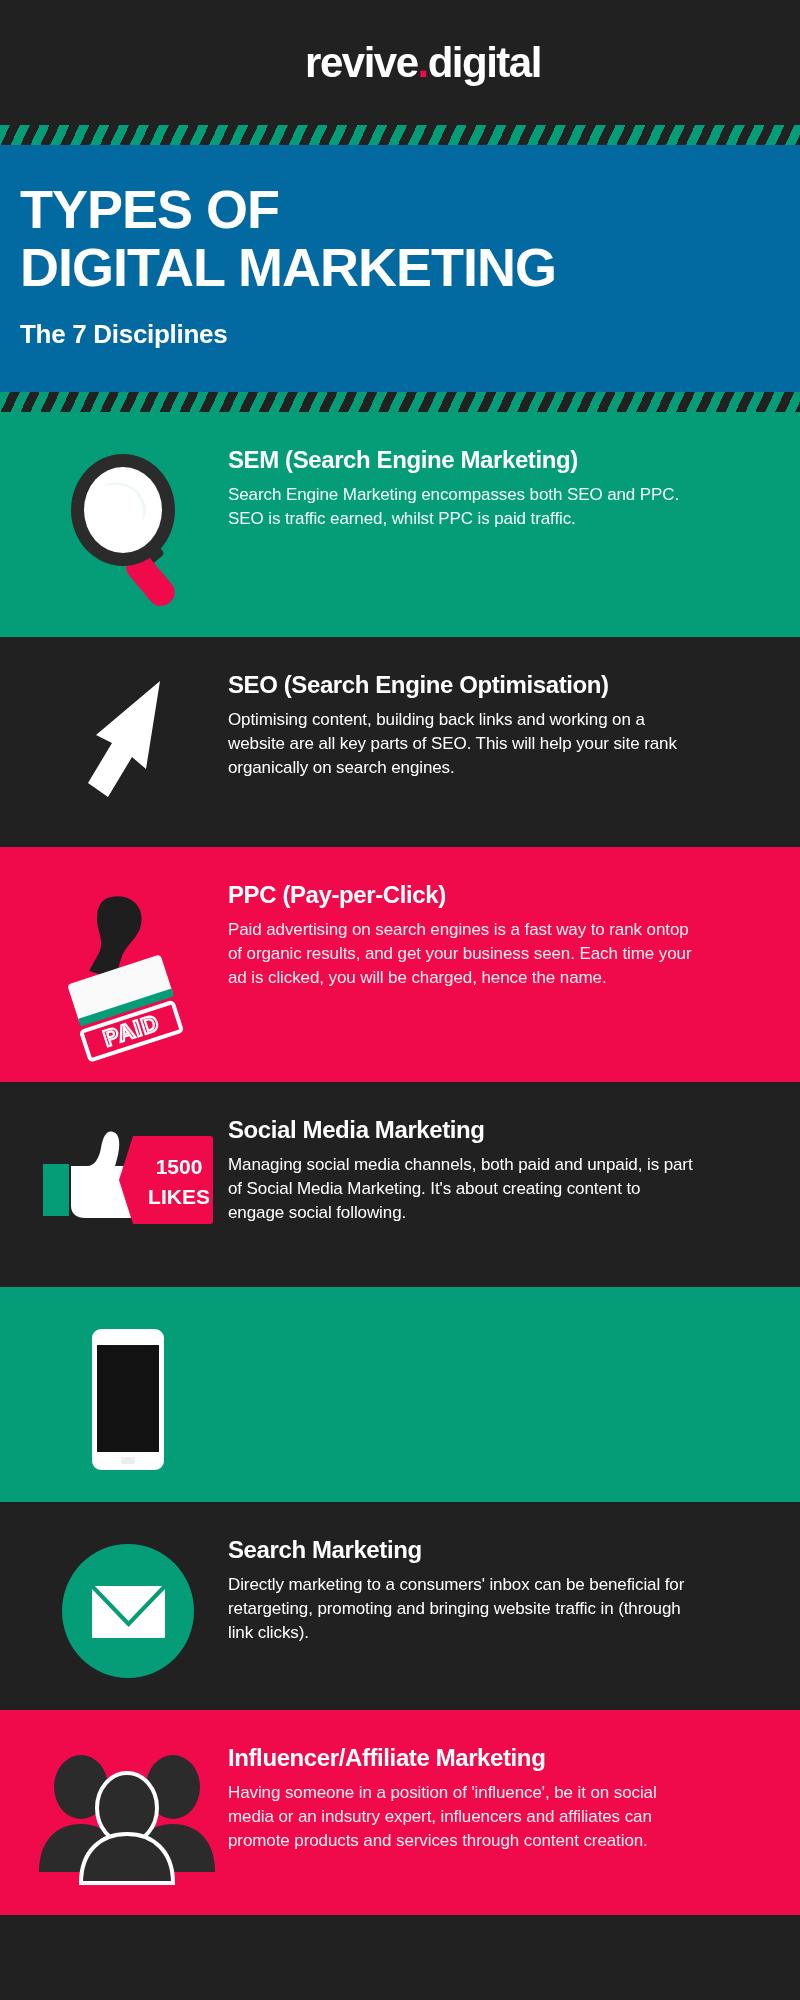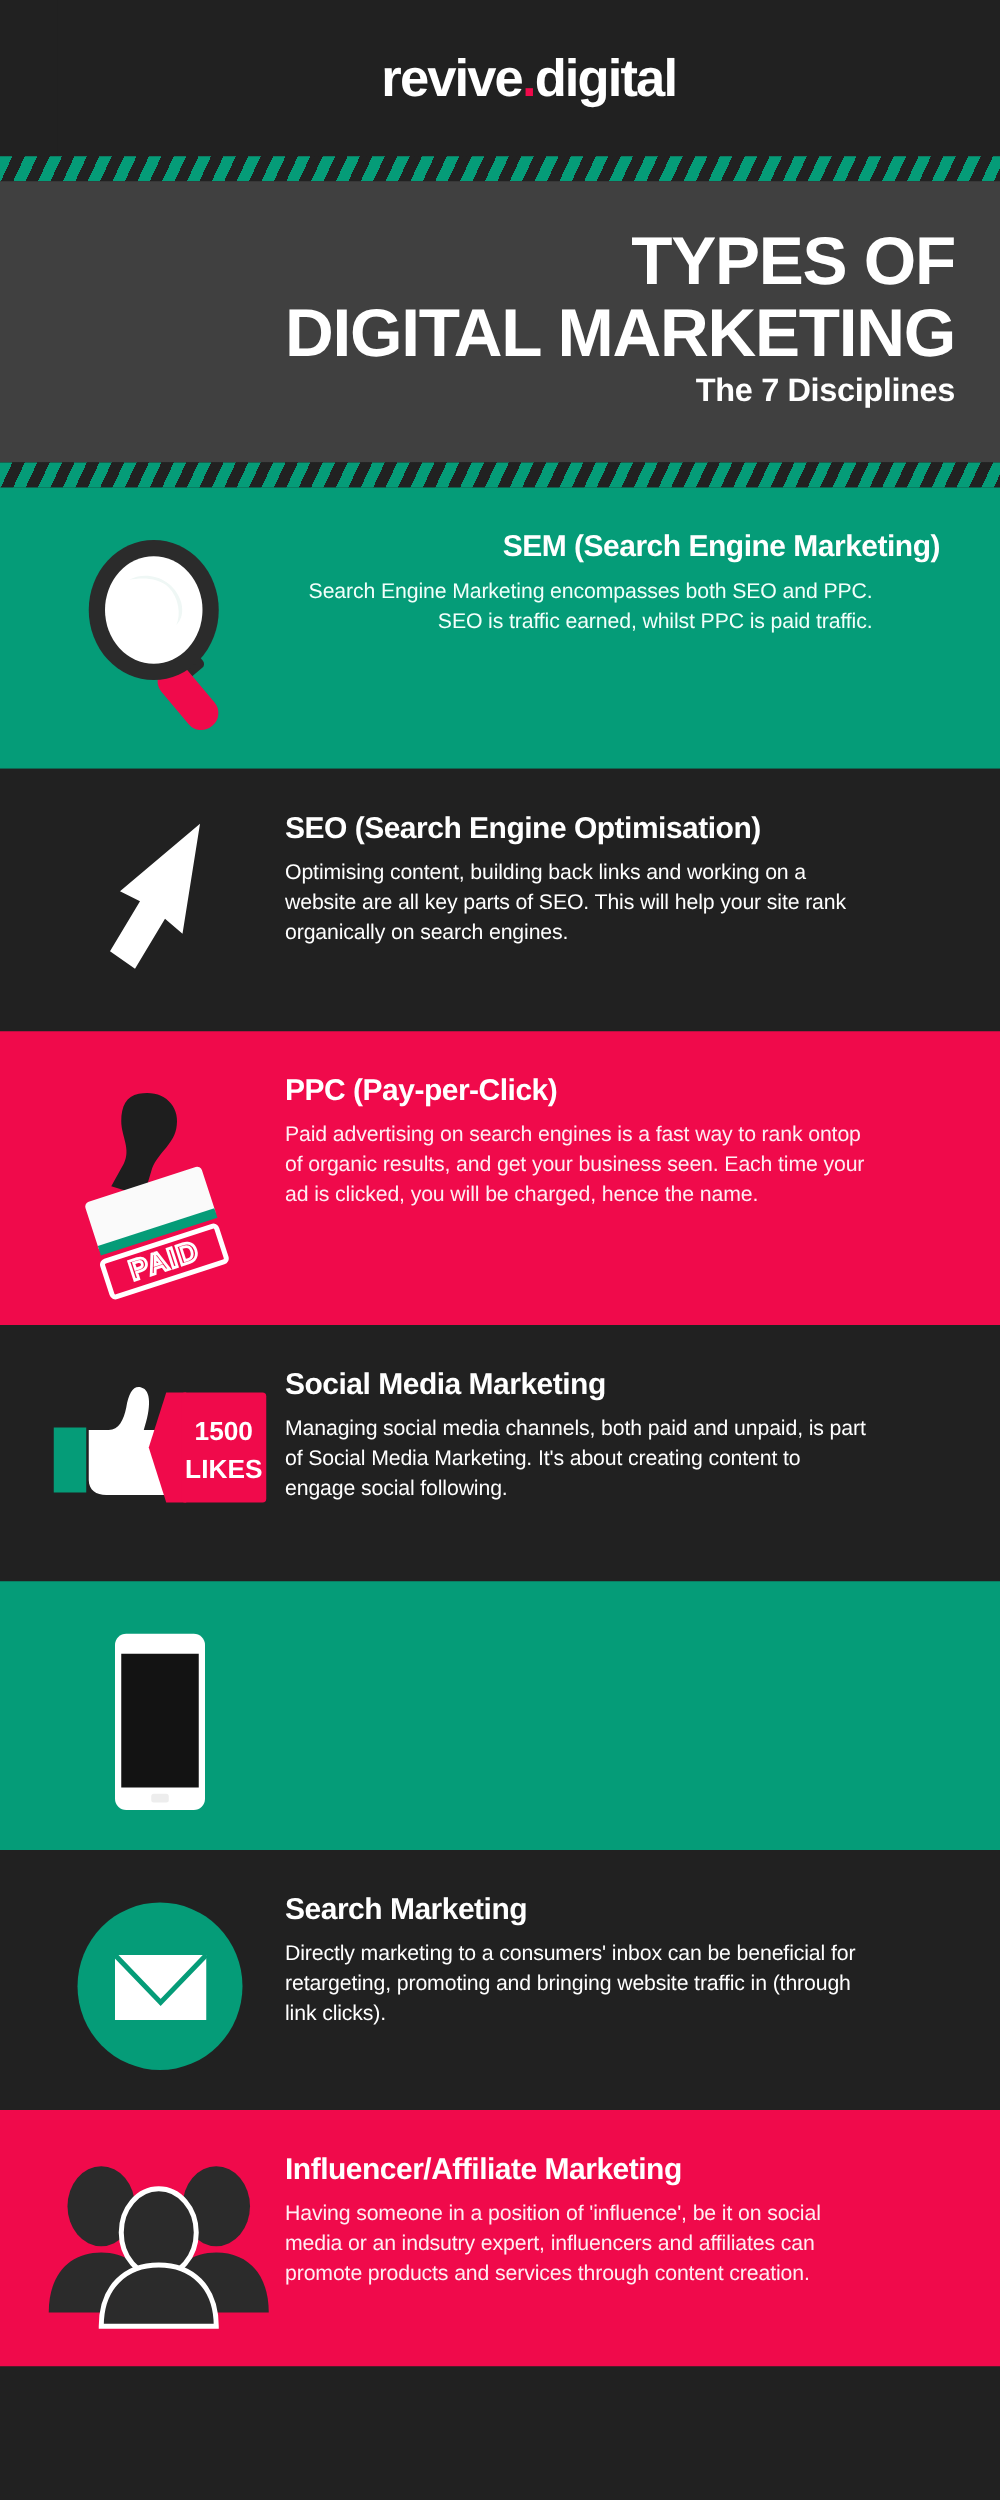--- a/index.html
+++ b/index.html
@@ -41,46 +41,47 @@
     width:100%;
     background-color:#212121;
     background-image:repeating-linear-gradient(
         115deg,
         #059C78 0px, #059C78 9px,
         #212121 9px, #212121 18px);
   }
 
   
   .title-block {
-    background:#404040;
-    text-align:right;
+    background:#0369a1;
+    text-align:left;
     padding:36px 36px 42px 20px;
   }
   .title-line {
     color:#ffffff;
     font-weight:bold;
     font-size:54px;
     line-height:1.07;
     letter-spacing:-1px;
   }
   .subtitle {
     color:#ffffff;
     font-weight:bold;
     font-size:26px;
+    margin-top:22px;
     letter-spacing:-0.3px;
   }
 
   
   .section {
     display:flex;
     align-items:flex-start;
     padding:34px 28px 30px 28px;
     min-height:205px;
   }
-  .sec-teal   { background:#059C78;text-align:right; }
+  .sec-teal   { background:#059C78; }
   .sec-dark   { background:#212121; }
   .sec-pink   { background:#F00A4B; }
 
   .icon-col {
     width:200px;
     flex:0 0 200px;
     display:flex;
     align-items:flex-start;
     justify-content:center;
     padding-top:6px;

